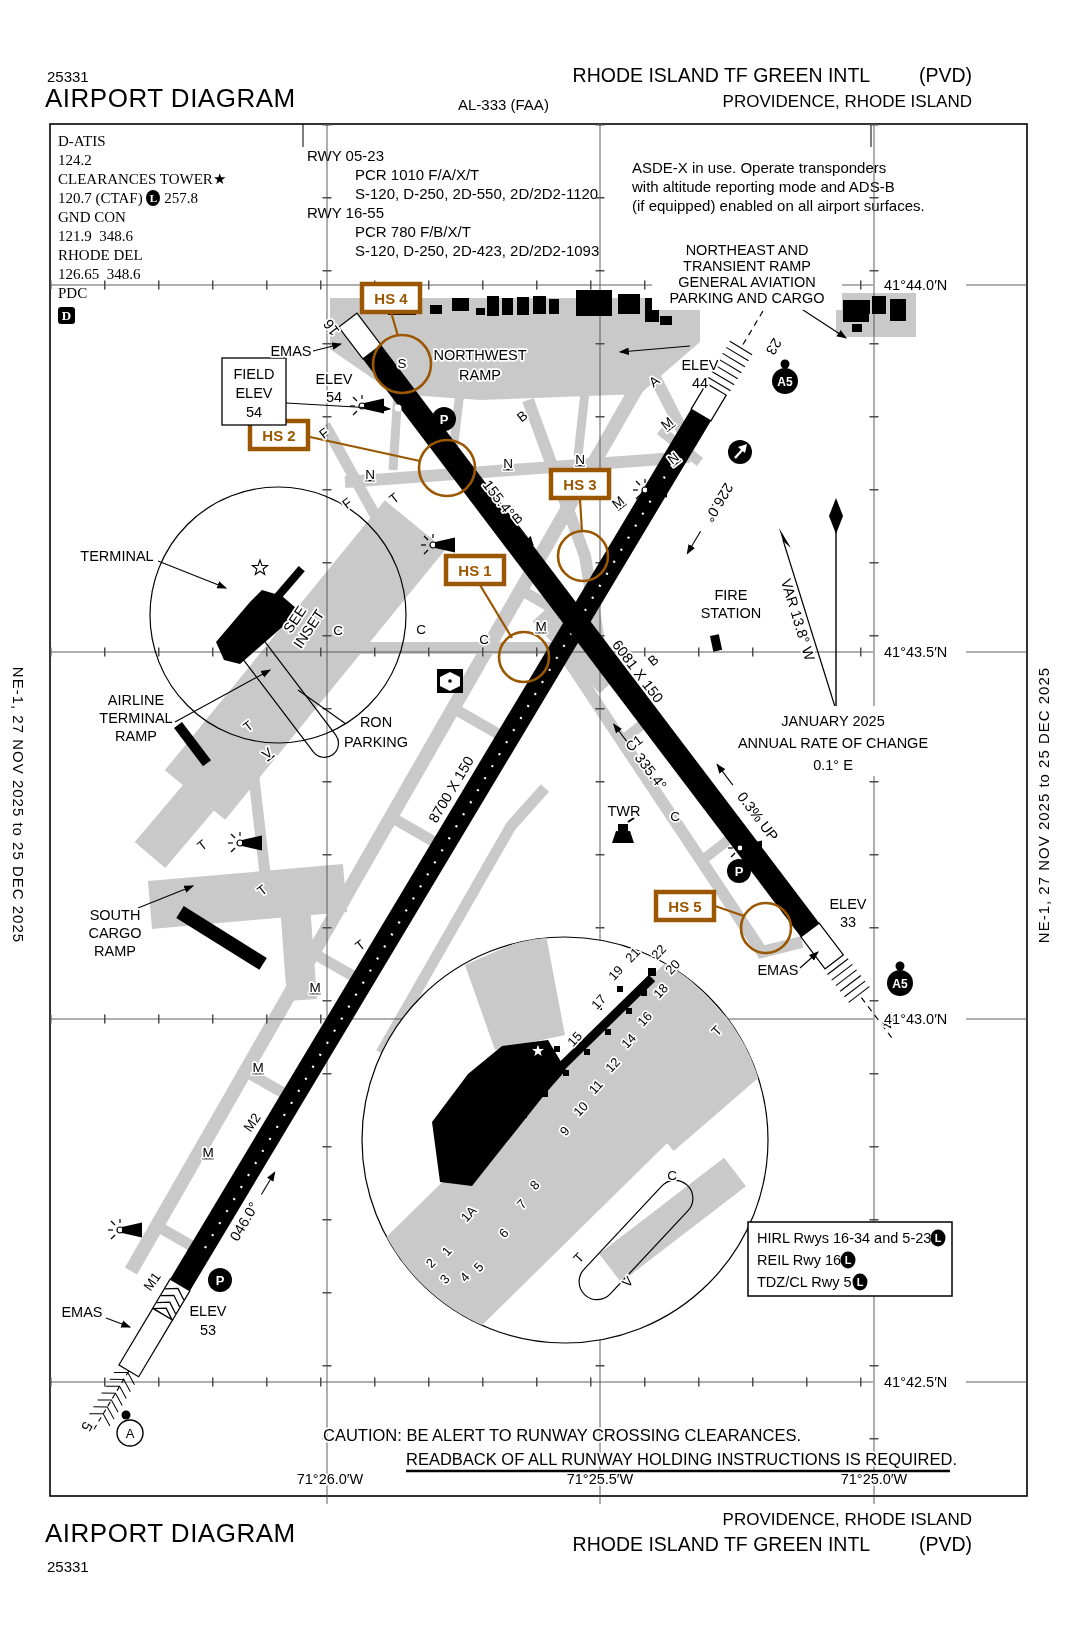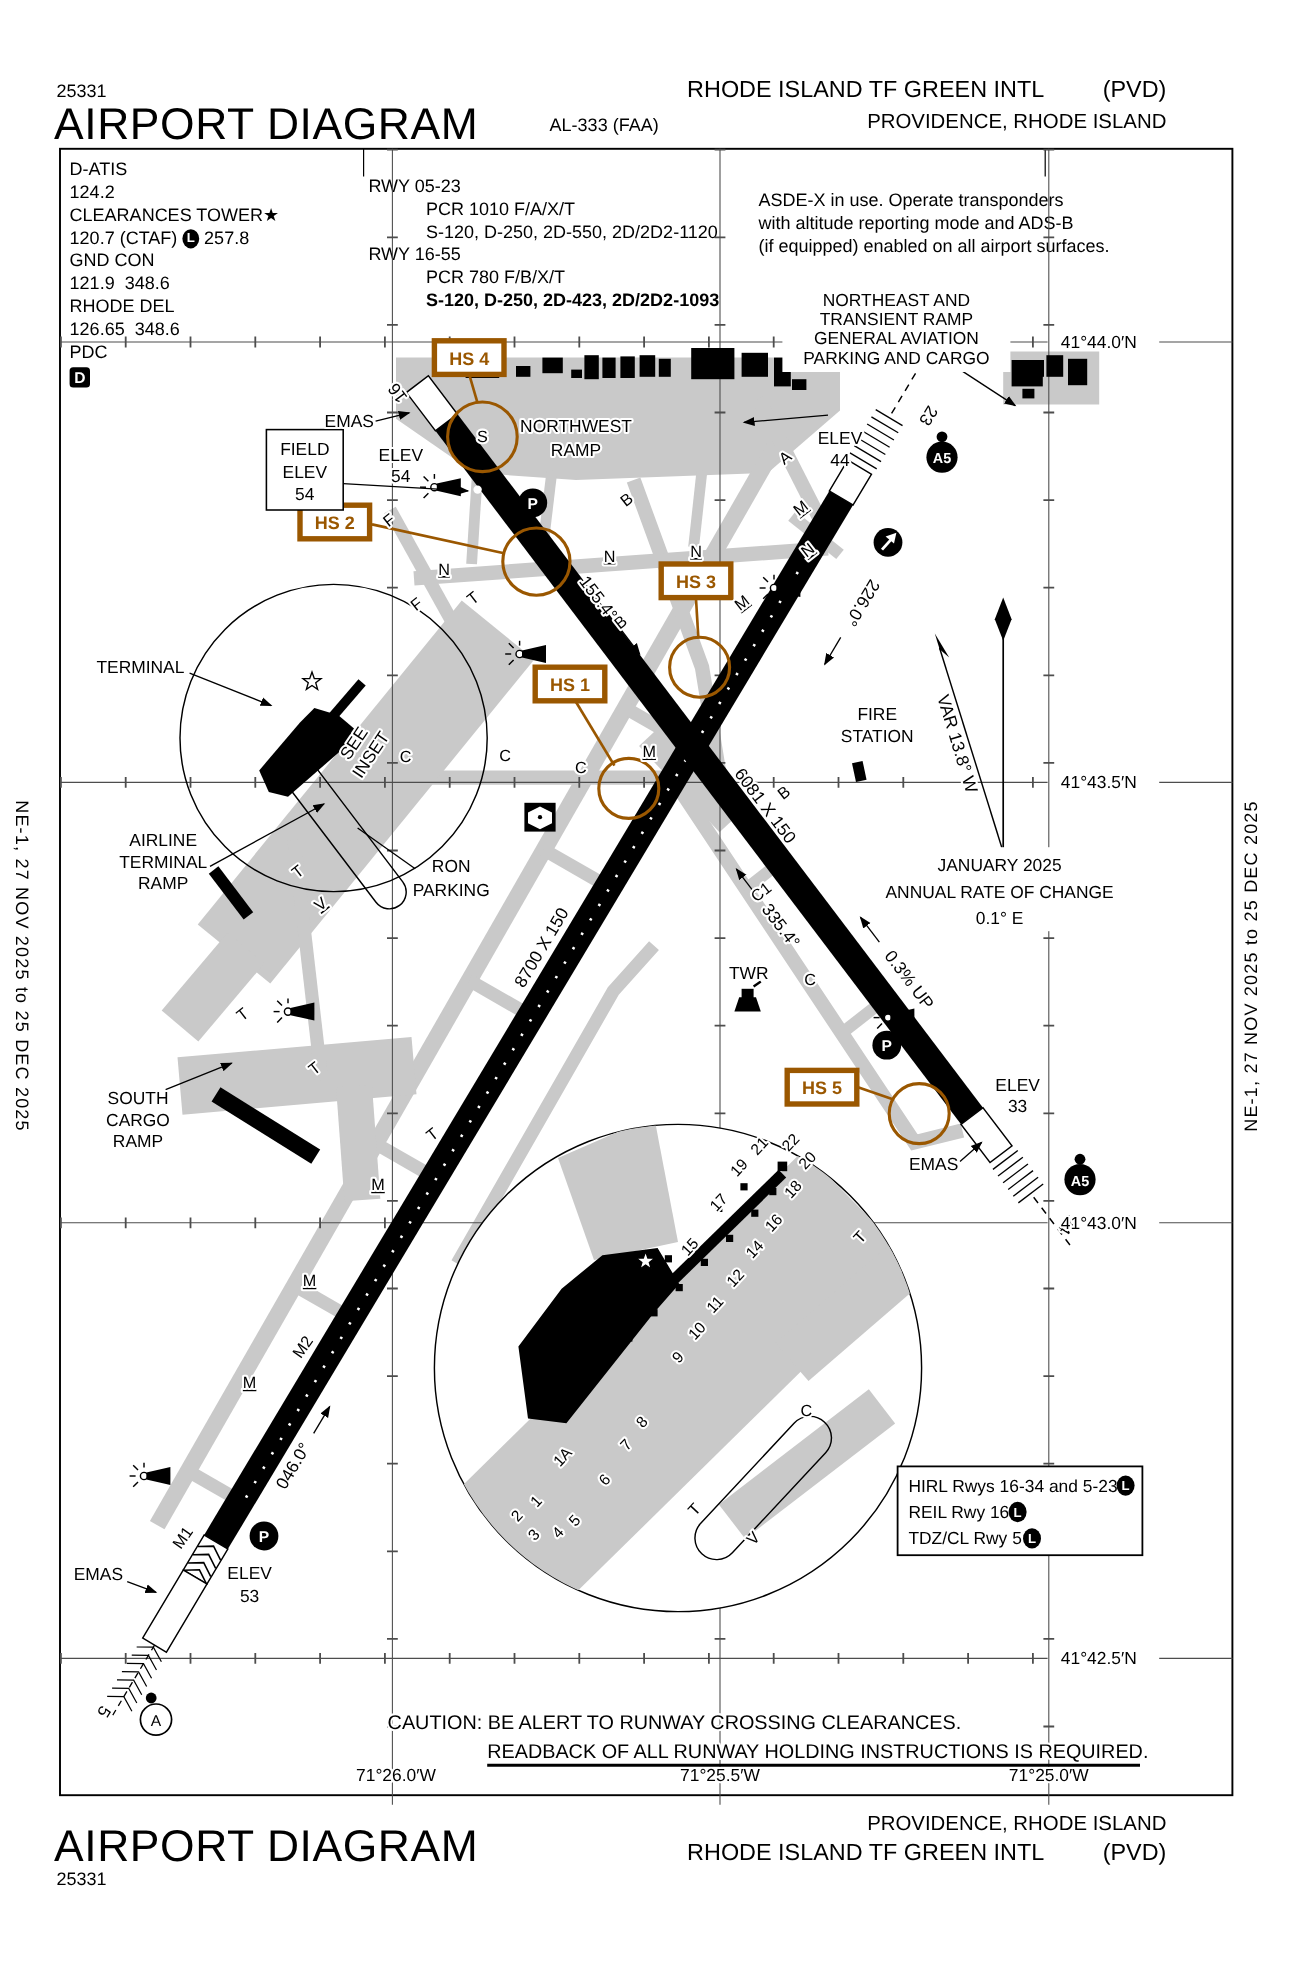--- a/index.html
+++ b/index.html
@@ -1,19 +1,19 @@
 <!DOCTYPE html>
 <html><head>
 <meta charset="utf-8">
 <style>
   html,body{margin:0;padding:0;background:#fff;}
   #page{position:relative;width:1076px;height:1650px;background:#fff;overflow:hidden;
         font-family:"Liberation Sans",sans-serif;color:#000;}
   .abs{position:absolute;}
-  .bigtitle{font-size:37px;letter-spacing:0.5px;}
+  .bigtitle{font-size:26px;letter-spacing:0.5px;}
   .serif{font-family:Liberation Sans, sans-serif;margin-left:44px;}
   .r{text-align:right;}
   .vtext{white-space:nowrap;font-size:15px;letter-spacing:1px;}
   .commline{font-size:15px;line-height:19px;white-space:pre;}
   .licon{display:inline-block;background:#000;color:#fff;border-radius:50%;
          width:14px;height:16px;font-size:11px;font-weight:bold;text-align:center;
          line-height:16px;vertical-align:1px;}
   .dicon{display:inline-block;background:#000;color:#fff;border-radius:3px;
          width:17px;height:17px;font-size:13px;font-weight:bold;text-align:center;line-height:17px;}
   svg text{font-family:"Liberation Sans",sans-serif;fill:#000;}
@@ -41,40 +41,40 @@
   <div class="abs" style="left:458px;top:96px;font-size:15px;">AL-333 (FAA)</div>
   <div class="abs r" style="right:104px;top:64px;font-size:19.5px;white-space:nowrap;">
     <span>RHODE ISLAND TF GREEN INTL</span>
     <span class="serif">(PVD)</span>
   </div>
   <div class="abs r" style="right:104px;top:92px;font-size:17px;">PROVIDENCE, RHODE ISLAND</div>
 
   <div class="abs vtext" style="left:18px;top:805px;transform:translate(-50%,-50%) rotate(90deg);">NE-1,  27 NOV 2025  to  25 DEC 2025</div>
   <div class="abs vtext" style="left:1043px;top:805px;transform:translate(-50%,-50%) rotate(-90deg);">NE-1,  27 NOV 2025  to  25 DEC 2025</div>
 
-  <div class="abs" style="left:58px;top:132px;">
+  <div class="abs" style="left:58px;top:132px;font-family:Liberation Serif, serif;">
     <div class="commline">D-ATIS</div>
     <div class="commline">124.2</div>
     <div class="commline"><span>CLEARANCES TOWER</span><span>★</span></div>
     <div class="commline"><span>120.7 (CTAF)</span> <span class="licon">L</span> <span>257.8</span></div>
     <div class="commline">GND CON</div>
     <div class="commline">121.9  348.6</div>
     <div class="commline">RHODE DEL</div>
     <div class="commline">126.65  348.6</div>
     <div class="commline">PDC</div>
     <div style="margin-top:3px;"><span class="dicon">D</span></div>
   </div>
 
   <div class="abs" style="left:283px;top:146px;margin-left:24px;">
     <div class="commline">RWY 05-23</div>
     <div class="commline" style="padding-left:48px;">PCR 1010 F/A/X/T</div>
     <div class="commline" style="padding-left:48px;">S-120, D-250, 2D-550, 2D/2D2-1120</div>
     <div class="commline">RWY 16-55</div>
     <div class="commline" style="padding-left:48px;">PCR 780 F/B/X/T</div>
-    <div class="commline" style="padding-left:48px;font-weight:bold;">S-120, D-250, 2D-423, 2D/2D2-1093</div>
+    <div class="commline" style="padding-left:48px;">S-120, D-250, 2D-423, 2D/2D2-1093</div>
   </div>
 
   <div class="abs" style="left:632px;top:158px;">
     <div class="commline">ASDE-X in use. Operate transponders</div>
     <div class="commline">with altitude reporting mode and ADS-B</div>
     <div class="commline">(if equipped) enabled on all airport surfaces.</div>
   </div>
 
   <div class="abs bigtitle" style="left:45px;top:1518px;">AIRPORT DIAGRAM</div>
   <div class="abs" style="left:47px;top:1558px;font-size:15px;">25331</div>

